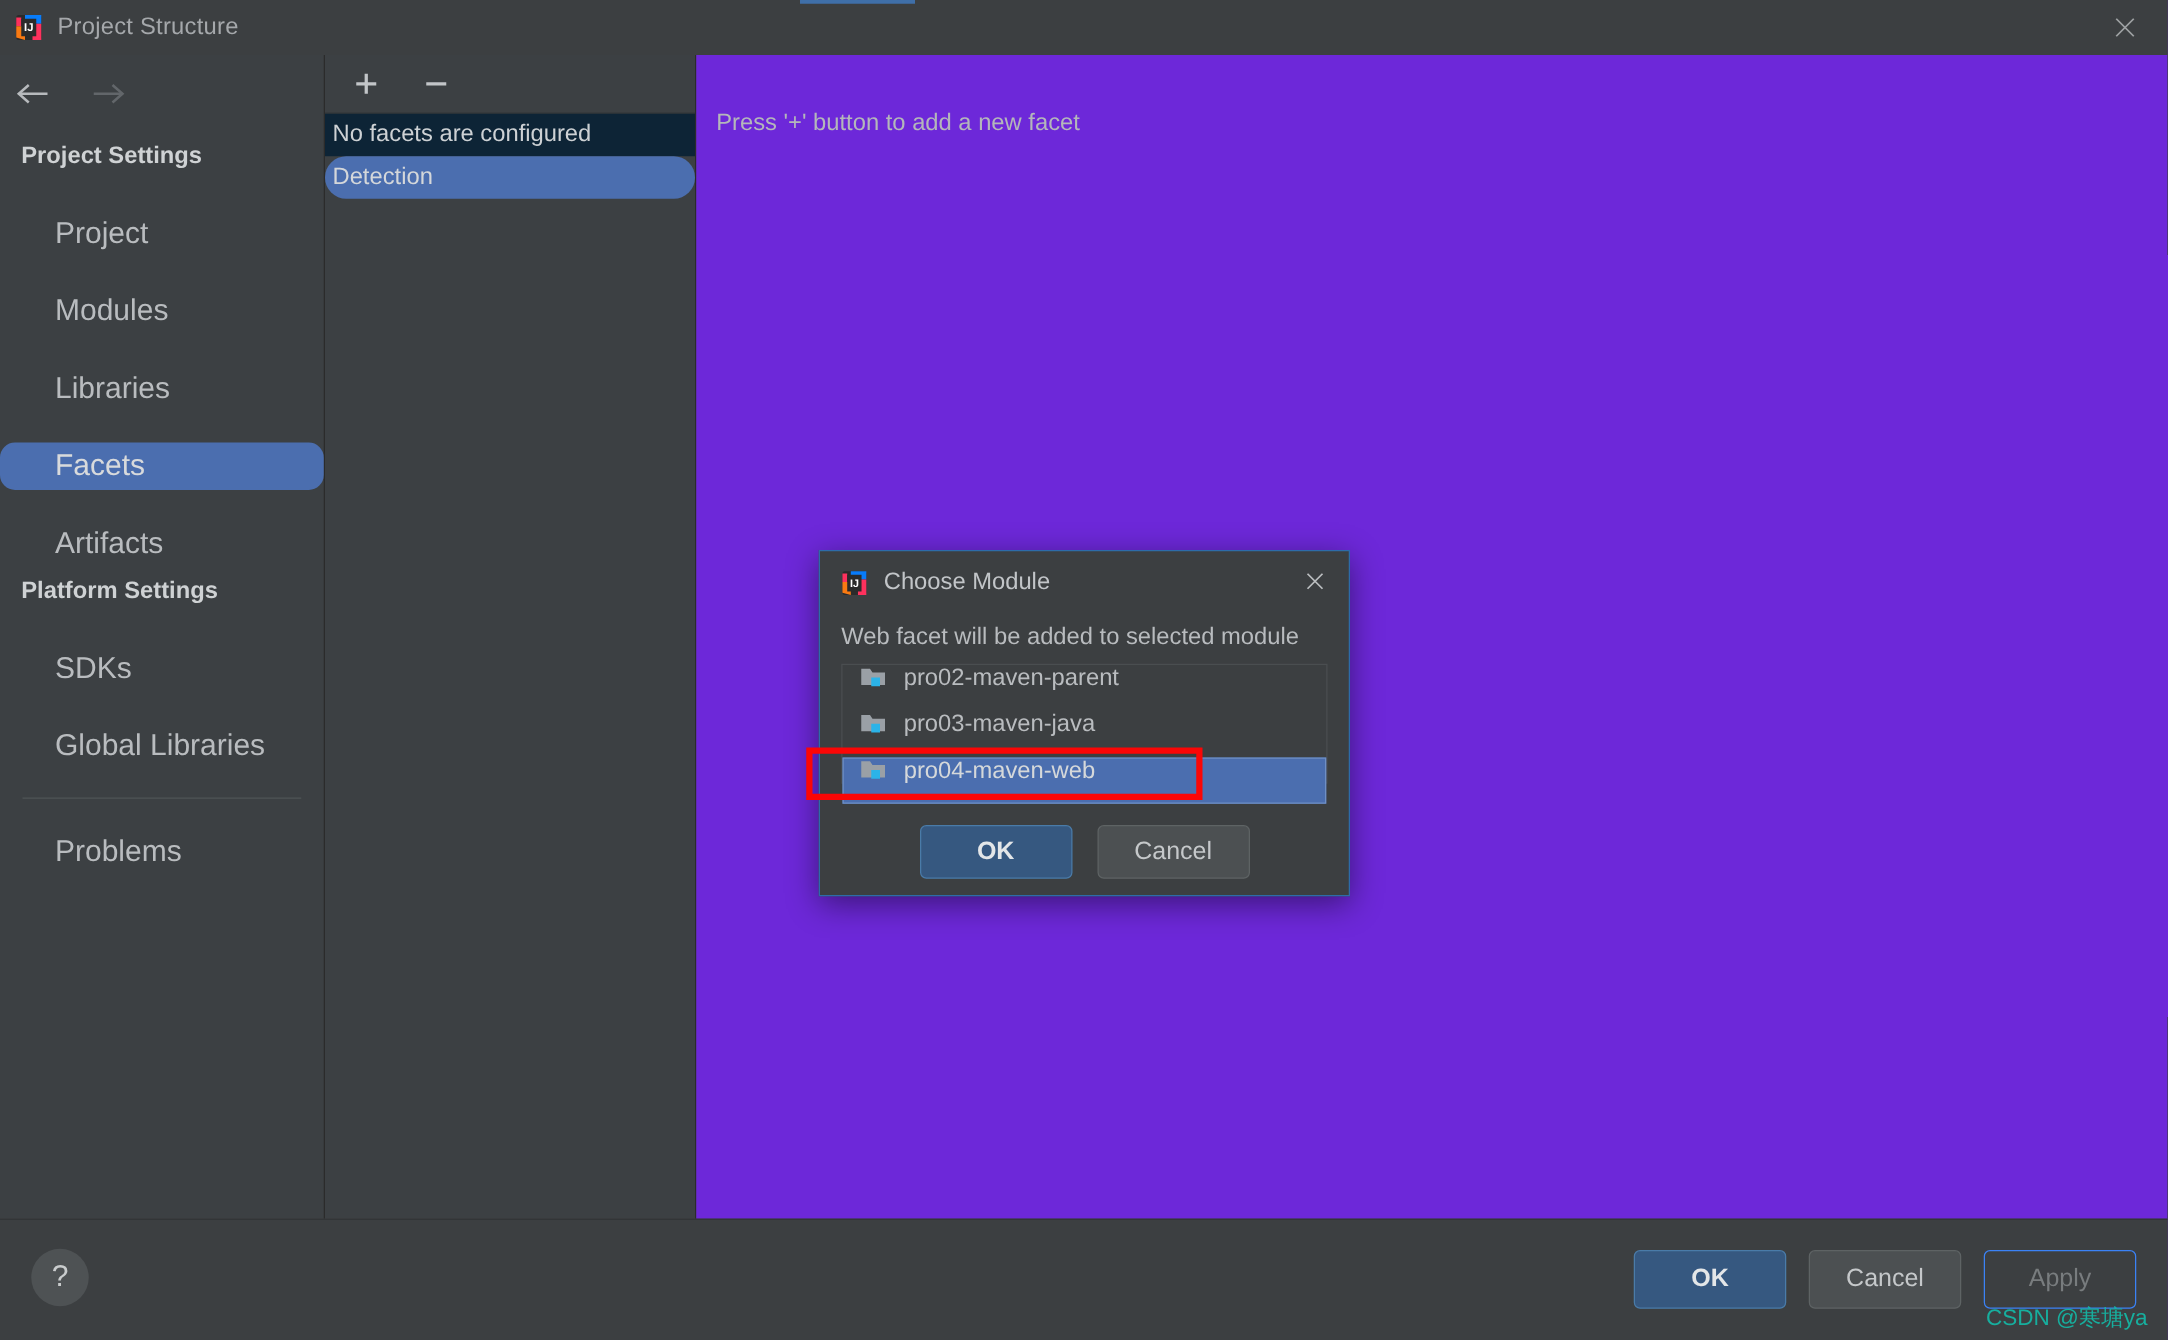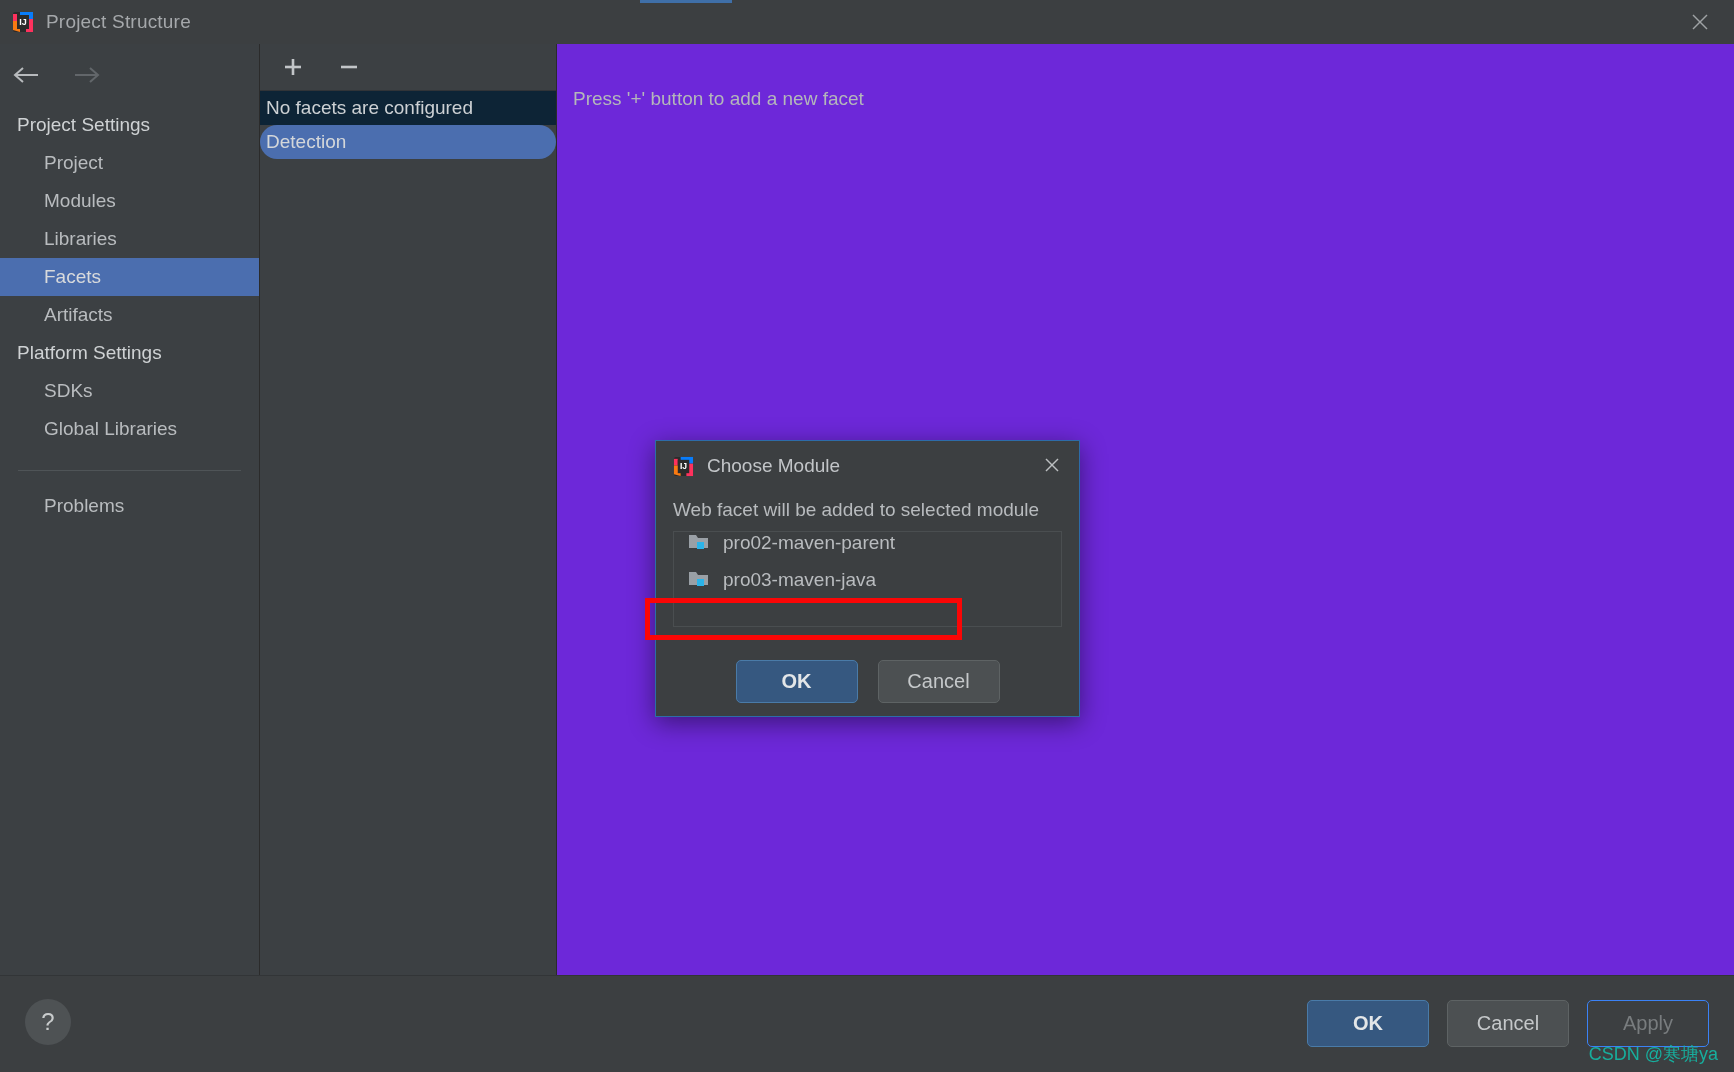--- a/index.html
+++ b/index.html
@@ -96,36 +96,38 @@
     height: 34px;
     display: flex;
     align-items: center;
     justify-content: center;
     cursor: default;
   }
   .nav-arrow.disabled { opacity: 0.45; }
 
   .nav-section-title {
     font-size: 19px;
-    font-weight: normal;
+    font-weight: bold;
     color: #cfd2d4;
     padding: 6px 0 6px 17px;
     line-height: 26px;
   }
   .nav-item {
-    font-size: 19px;
+    font-size: 24px;
     color: #b9bcbf;
     padding: 7px 0 7px 44px;
     line-height: 24px;
     cursor: default;
     white-space: nowrap;
+    margin-top: 24px;
   }
   .nav-item.selected {
     background: #4b6eaf;
     color: #d8dadc;
+    border-radius: 12px;
   }
   .nav-sep {
     height: 1px;
     background: #4f5457;
     margin: 22px 18px 16px 18px;
   }
 
   
   .facets-col {
     width: 296px;
@@ -507,20 +509,29 @@
         </div>
         <div class="mod-row">
           <span class="folder">
             <svg width="22" height="18" viewBox="0 0 22 18">
               <path d="M1 3 L8 3 L10 6 L20 6 L20 16 L1 16 Z" fill="#9aa0a6"></path>
               <rect x="9" y="10" width="7" height="7" fill="#2bb3e8"></rect>
             </svg>
           </span>
           <span>pro03-maven-java</span>
         </div>
+        <div class="mod-row selected">
+          <span class="folder">
+            <svg width="22" height="18" viewBox="0 0 22 18">
+              <path d="M1 3 L8 3 L10 6 L20 6 L20 16 L1 16 Z" fill="#9aa0a6"></path>
+              <rect x="9" y="10" width="7" height="7" fill="#2bb3e8"></rect>
+            </svg>
+          </span>
+          <span>pro04-maven-web</span>
+        </div>
       </div>
 
       <div class="modal-actions">
         <div class="mbtn primary">OK</div>
         <div class="mbtn normal">Cancel</div>
       </div>
 
       <div class="modal-clipped">
         <span>&nbsp;</span>
       </div>

